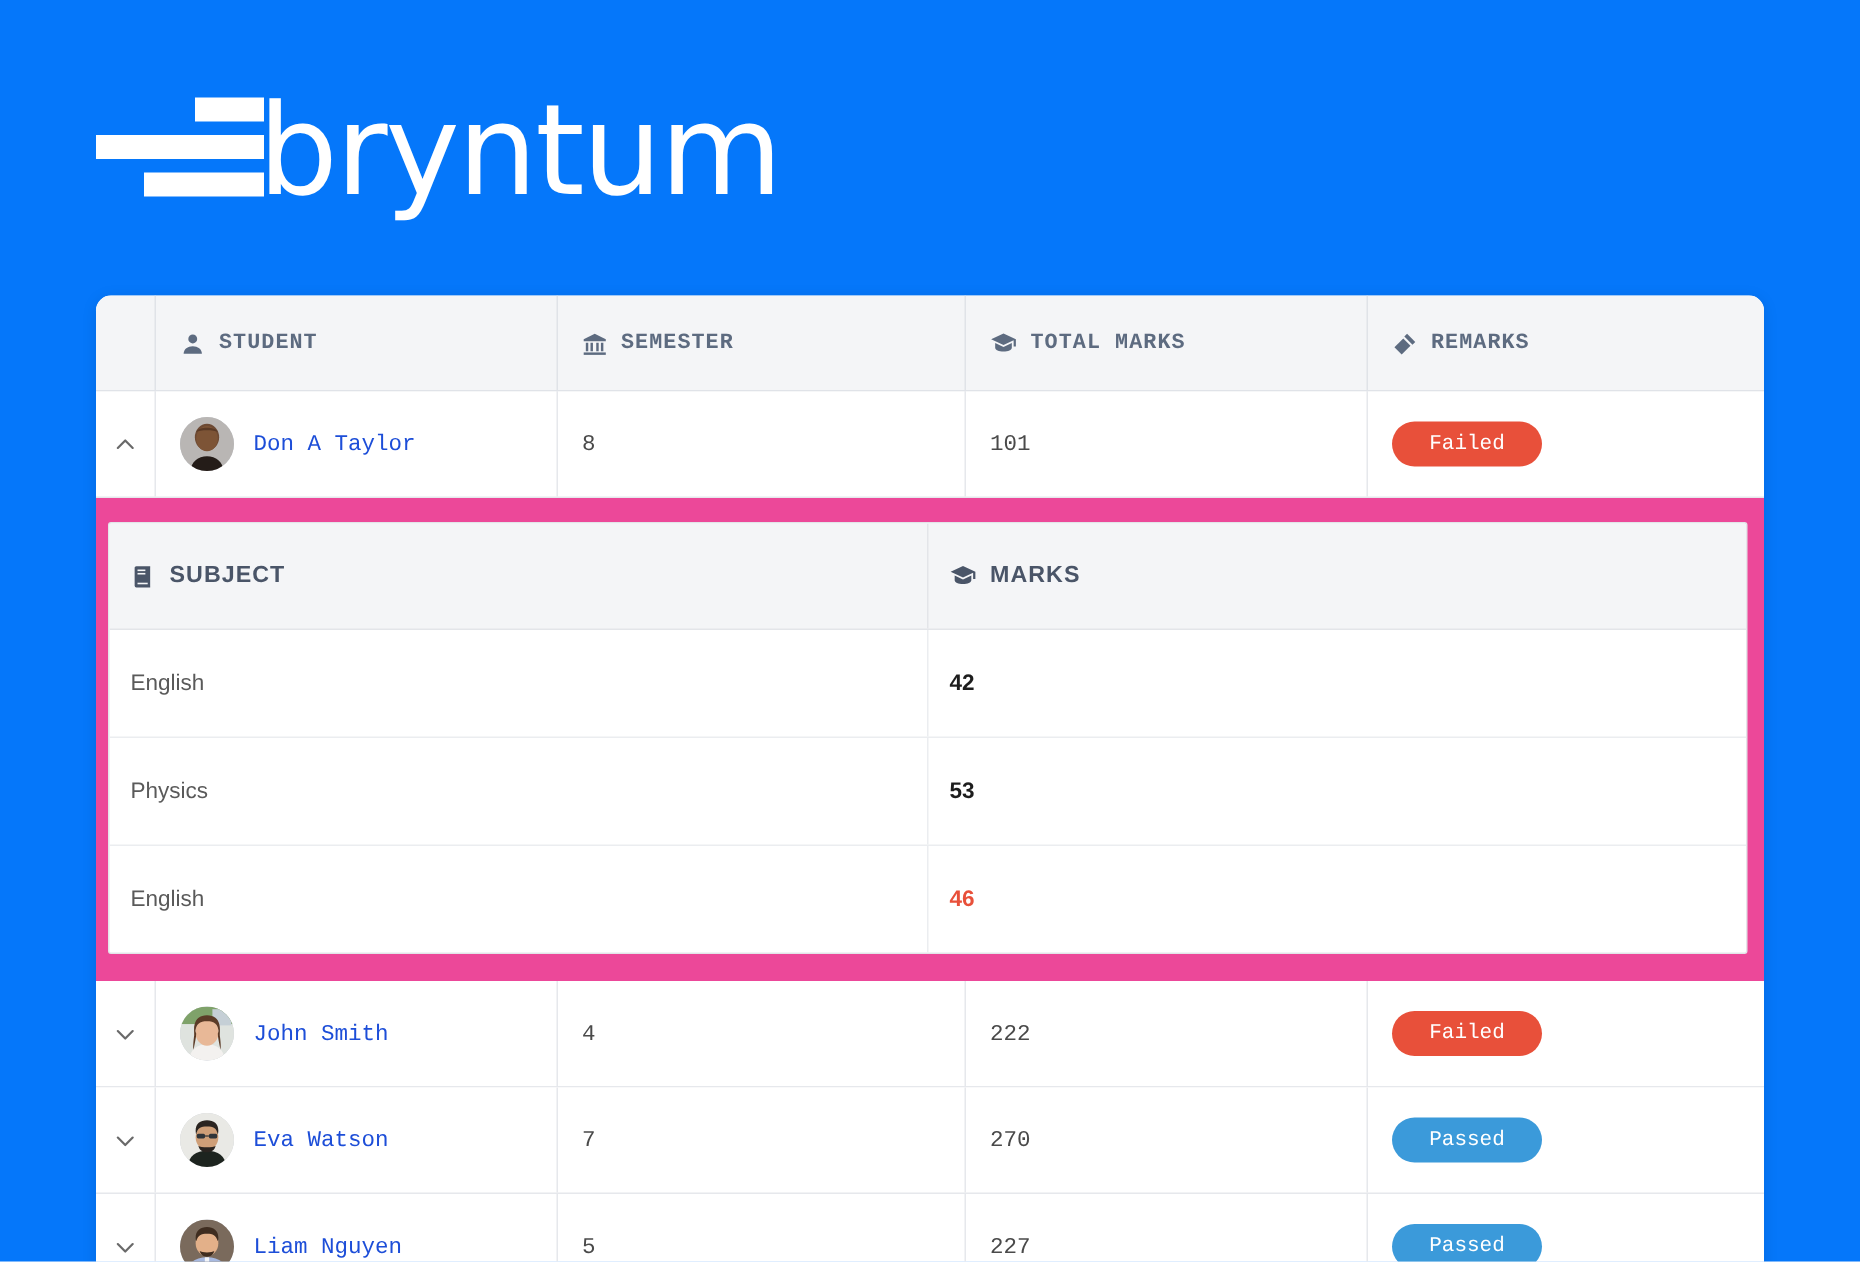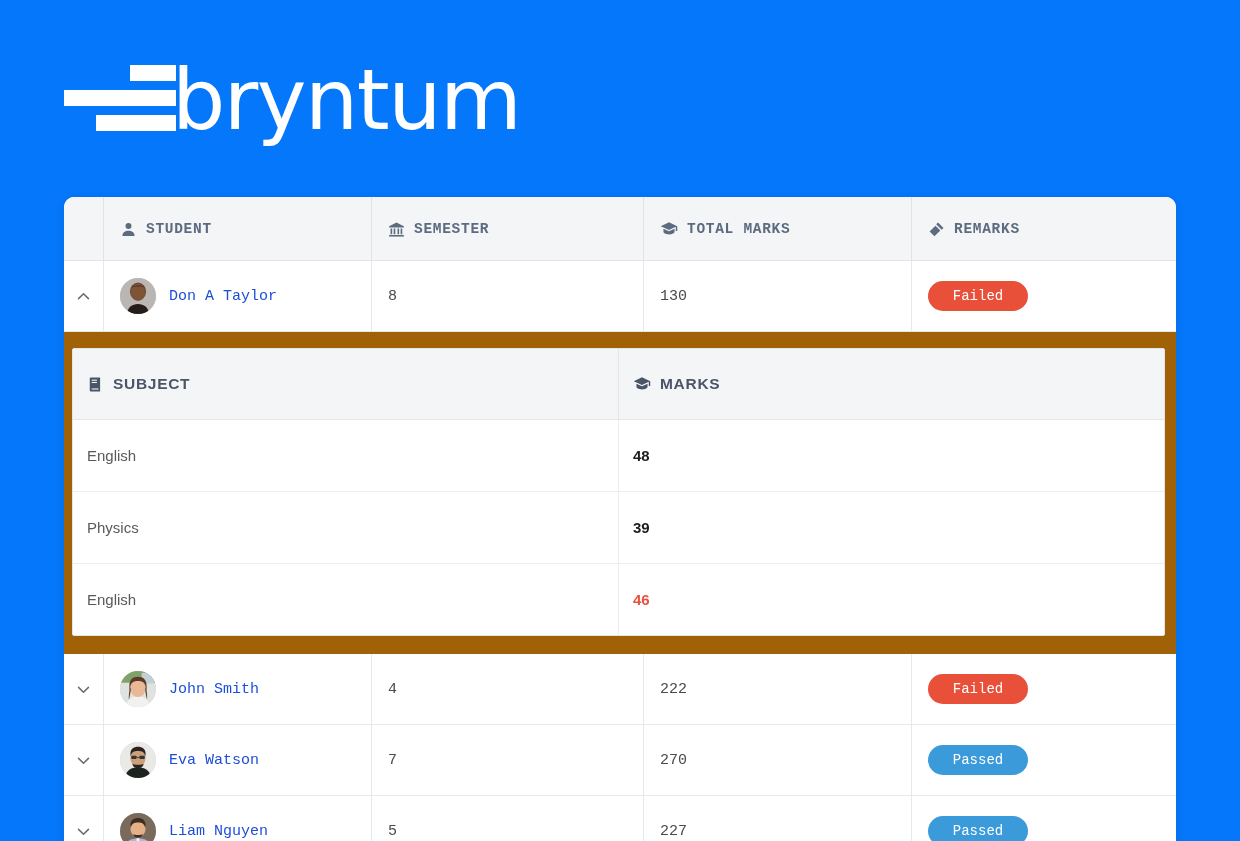--- a/index.html
+++ b/index.html
@@ -117,21 +117,21 @@
     padding: 0 16px;
     border-radius: 15px;
     color: #fff; font-size: 14px;
     white-space: nowrap;
   }
   .badge.failed { background: #e8503a; }
   .badge.passed { background: #3b9ada; }
 
   
   .subwrap {
-    background: #a16207;
+    background: #ec4899;
     padding: 16px 11px 18px 8px;
   }
   .subgrid {
     border: 1px solid #e3e5e9;
     border-radius: 2px;
     overflow: hidden;
     background: #fff;
   }
   .subcols { display: grid; grid-template-columns: 546px 1fr; }
   .sub-hdr { background: #f4f5f7; border-bottom: 1px solid #e3e5e9; }
@@ -237,21 +237,21 @@
               <ellipse cx="20" cy="15" rx="9" ry="10" fill="#6d4a34"></ellipse>
               <path d="M8 40c0-7 5.5-11 12-11s12 4 12 11z" fill="#241c18"></path>
               <ellipse cx="20" cy="16" rx="8" ry="9.4" fill="#7d5436"></ellipse>
               <path d="M12 11c2-4 14-4 16 0-3-1.6-13-1.6-16 0z" fill="#5a3a26"></path>
             </svg>
         </span>
         <span class="sname">Don A Taylor</span>
       </span>
     </div>
     <div class="cell">8</div>
-    <div class="cell">130</div>
+    <div class="cell">101</div>
     <div class="cell last">
       <span class="badge failed">Failed</span>
     </div>
   </div>
 
   <div class="subwrap">
     <div class="subgrid">
       <div class="subcols sub-hdr">
         <div class="cell">
           <span class="ico">
@@ -271,28 +271,28 @@
                 <path d="M4.6 11.6v4.1c0 1.9 3.3 3.5 7.4 3.5s7.4-1.6 7.4-3.5v-4.1L12 15z"></path>
               </svg>
           </span>
           <span>MARKS</span>
         </div>
       </div>
 
       <div class="subcols sub-row">
         <div class="cell">English</div>
         <div class="cell last">
-          <span class="marks">48</span>
+          <span class="marks">42</span>
         </div>
       </div>
 
       <div class="subcols sub-row">
         <div class="cell">Physics</div>
         <div class="cell last">
-          <span class="marks">39</span>
+          <span class="marks">53</span>
         </div>
       </div>
 
       <div class="subcols sub-row last">
         <div class="cell">English</div>
         <div class="cell last">
           <span class="marks fail">46</span>
         </div>
       </div>
     </div>

